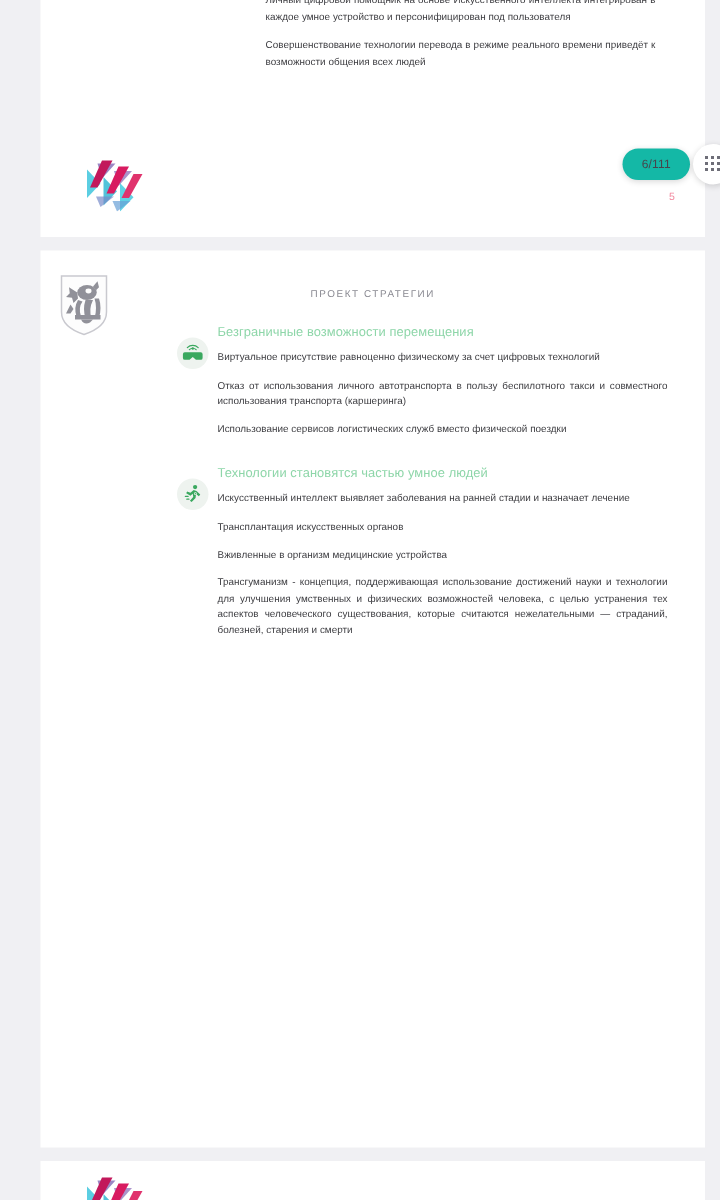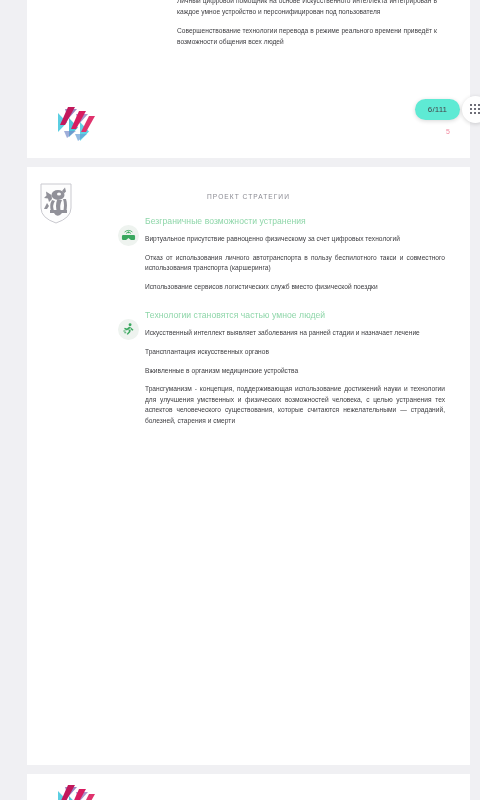--- a/index.html
+++ b/index.html
@@ -139,21 +139,21 @@
   .section-para:last-child { margin-bottom: 0; }
 
   
   #pager-pill {
     position: absolute;
     left: 415px;
     top: 99px;
     width: 45px;
     height: 21px;
     border-radius: 11px;
-    background: #5eead4;
+    background: #14b8a6;
     box-shadow: 0 1px 4px rgba(0,0,0,.16);
     display: flex;
     align-items: center;
     justify-content: center;
     font-size: 8px;
     color: #46464c;
     letter-spacing: .1px;
   }
 
   #grid-button {
@@ -261,21 +261,21 @@
                        a1.6,1.6 0 0 1 -1.3,-0.7 L12,16 l-2.8,2.3
                        a1.6,1.6 0 0 1 -1.3,0.7 H3.5 a2,2 0 0 1 -2,-2
                        v-4 a2,2 0 0 1 2,-2 Z"></path>
               <circle cx="12" cy="7" r="1.3"></circle>
               <path d="M8.4,8.2 a5,5 0 0 1 7.2,0" fill="none" stroke="#3aa85f" stroke-width="1.3" stroke-linecap="round"></path>
               <path d="M6.2,6.0 a8.2,8.2 0 0 1 11.6,0" fill="none" stroke="#3aa85f" stroke-width="1.3" stroke-linecap="round"></path>
             </g>
           </svg>
         </div>
 
-        <div class="section-title">Безграничные возможности устранения</div>
+        <div class="section-title">Безграничные возможности перемещения</div>
 
         <div class="section-para">Виртуальное присутствие равноценно физическому за счет цифровых технологий</div>
         <div class="section-para">Отказ от использования личного автотранспорта в пользу беспилотного такси и совместного использования транспорта (каршеринга)</div>
         <div class="section-para">Использование сервисов логистических служб вместо физической поездки</div>
       </div>
 
       <div class="section">
 
         <div class="section-icon">
           <svg viewBox="0 0 24 24">

